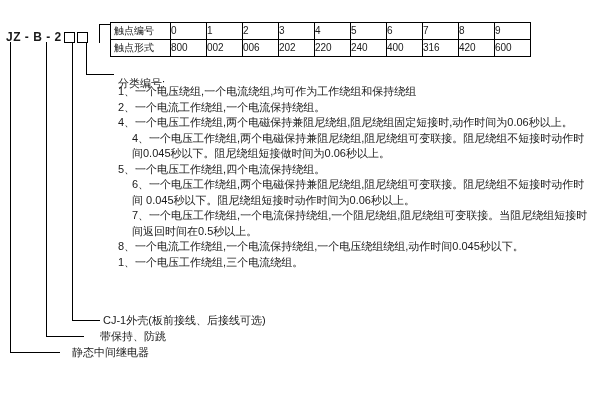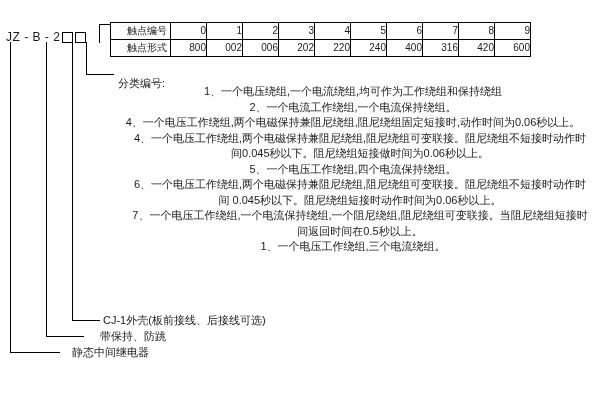--- a/index.html
+++ b/index.html
@@ -21,20 +21,21 @@
   }
 
   
   .model-code {
     position: absolute;
     left: 6px;
     top: 30px;
     font-size: 12px;
     letter-spacing: 0.5px;
     white-space: nowrap;
+    font-weight: bold;
   }
   .model-code .boxes {
     display: inline-block;
   }
   .sq {
     display: inline-block;
     width: 11px;
     height: 11px;
     border: 1px solid #000;
     vertical-align: middle;
@@ -45,21 +46,21 @@
   
   .contact-table {
     position: absolute;
     left: 110px;
     top: 22px;
     border-collapse: collapse;
     font-size: 10px;
   }
   .contact-table td {
     border: 1px solid #000;
-    text-align: right;
+    text-align: left;
     padding: 2px 0;
     height: 15px;
     box-sizing: border-box;
     line-height: 12px;
   }
   .contact-table td.head {
     width: 60px;
     padding: 2px 3px;
     white-space: nowrap;
   }
@@ -85,21 +86,20 @@
   .note-block {
     position: absolute;
     font-size: 11px;
     line-height: 15.5px;
     left: 118px;
     top: 72px;
     width: 470px;
   }
   .note-block .ln-item {
     white-space: nowrap;
-    text-align: center;
   }
   .note-block .ln-item.wrap {
     white-space: normal;
     text-indent: 0;
   }
   .hang {
     padding-left: 14px;
     text-indent: -14px;
   }
 
@@ -175,20 +175,21 @@
   <div class="note" style="left:118px; top:76px;">分类编号:</div>
 
   <div class="note-block" style="top:84px;">
     <div class="ln-item hang">1、一个电压绕组,一个电流绕组,均可作为工作绕组和保持绕组</div>
     <div class="ln-item hang">2、一个电流工作绕组,一个电流保持绕组。</div>
     <div class="ln-item hang">4、一个电压工作绕组,两个电磁保持兼阻尼绕组,阻尼绕组固定短接时,动作时间为0.06秒以上。</div>
     <div class="ln-item wrap hang">4、一个电压工作绕组,两个电磁保持兼阻尼绕组,阻尼绕组可变联接。阻尼绕组不短接时动作时间0.045秒以下。阻尼绕组短接做时间为0.06秒以上。</div>
     <div class="ln-item hang">5、一个电压工作绕组,四个电流保持绕组。</div>
     <div class="ln-item wrap hang">6、一个电压工作绕组,两个电磁保持兼阻尼绕组,阻尼绕组可变联接。阻尼绕组不短接时动作时间 0.045秒以下。阻尼绕组短接时动作时间为0.06秒以上。</div>
     <div class="ln-item wrap hang">7、一个电压工作绕组,一个电流保持绕组,一个阻尼绕组,阻尼绕组可变联接。当阻尼绕组短接时间返回时间在0.5秒以上。</div>
+    <div class="ln-item hang">8、一个电流工作绕组,一个电流保持绕组,一个电压绕组绕组,动作时间0.045秒以下。</div>
     <div class="ln-item hang">1、一个电压工作绕组,三个电流绕组。</div>
   </div>
 
   <div class="label" style="left:103px; top:313px;">CJ-1外壳(板前接线、后接线可选)</div>
   <div class="label" style="left:88px; top:329px;margin-left:12px;">带保持、防跳</div>
   <div class="label" style="left:64px; top:345px;padding-left:8px;">静态中间继电器</div>
 
 
 </div>
 

